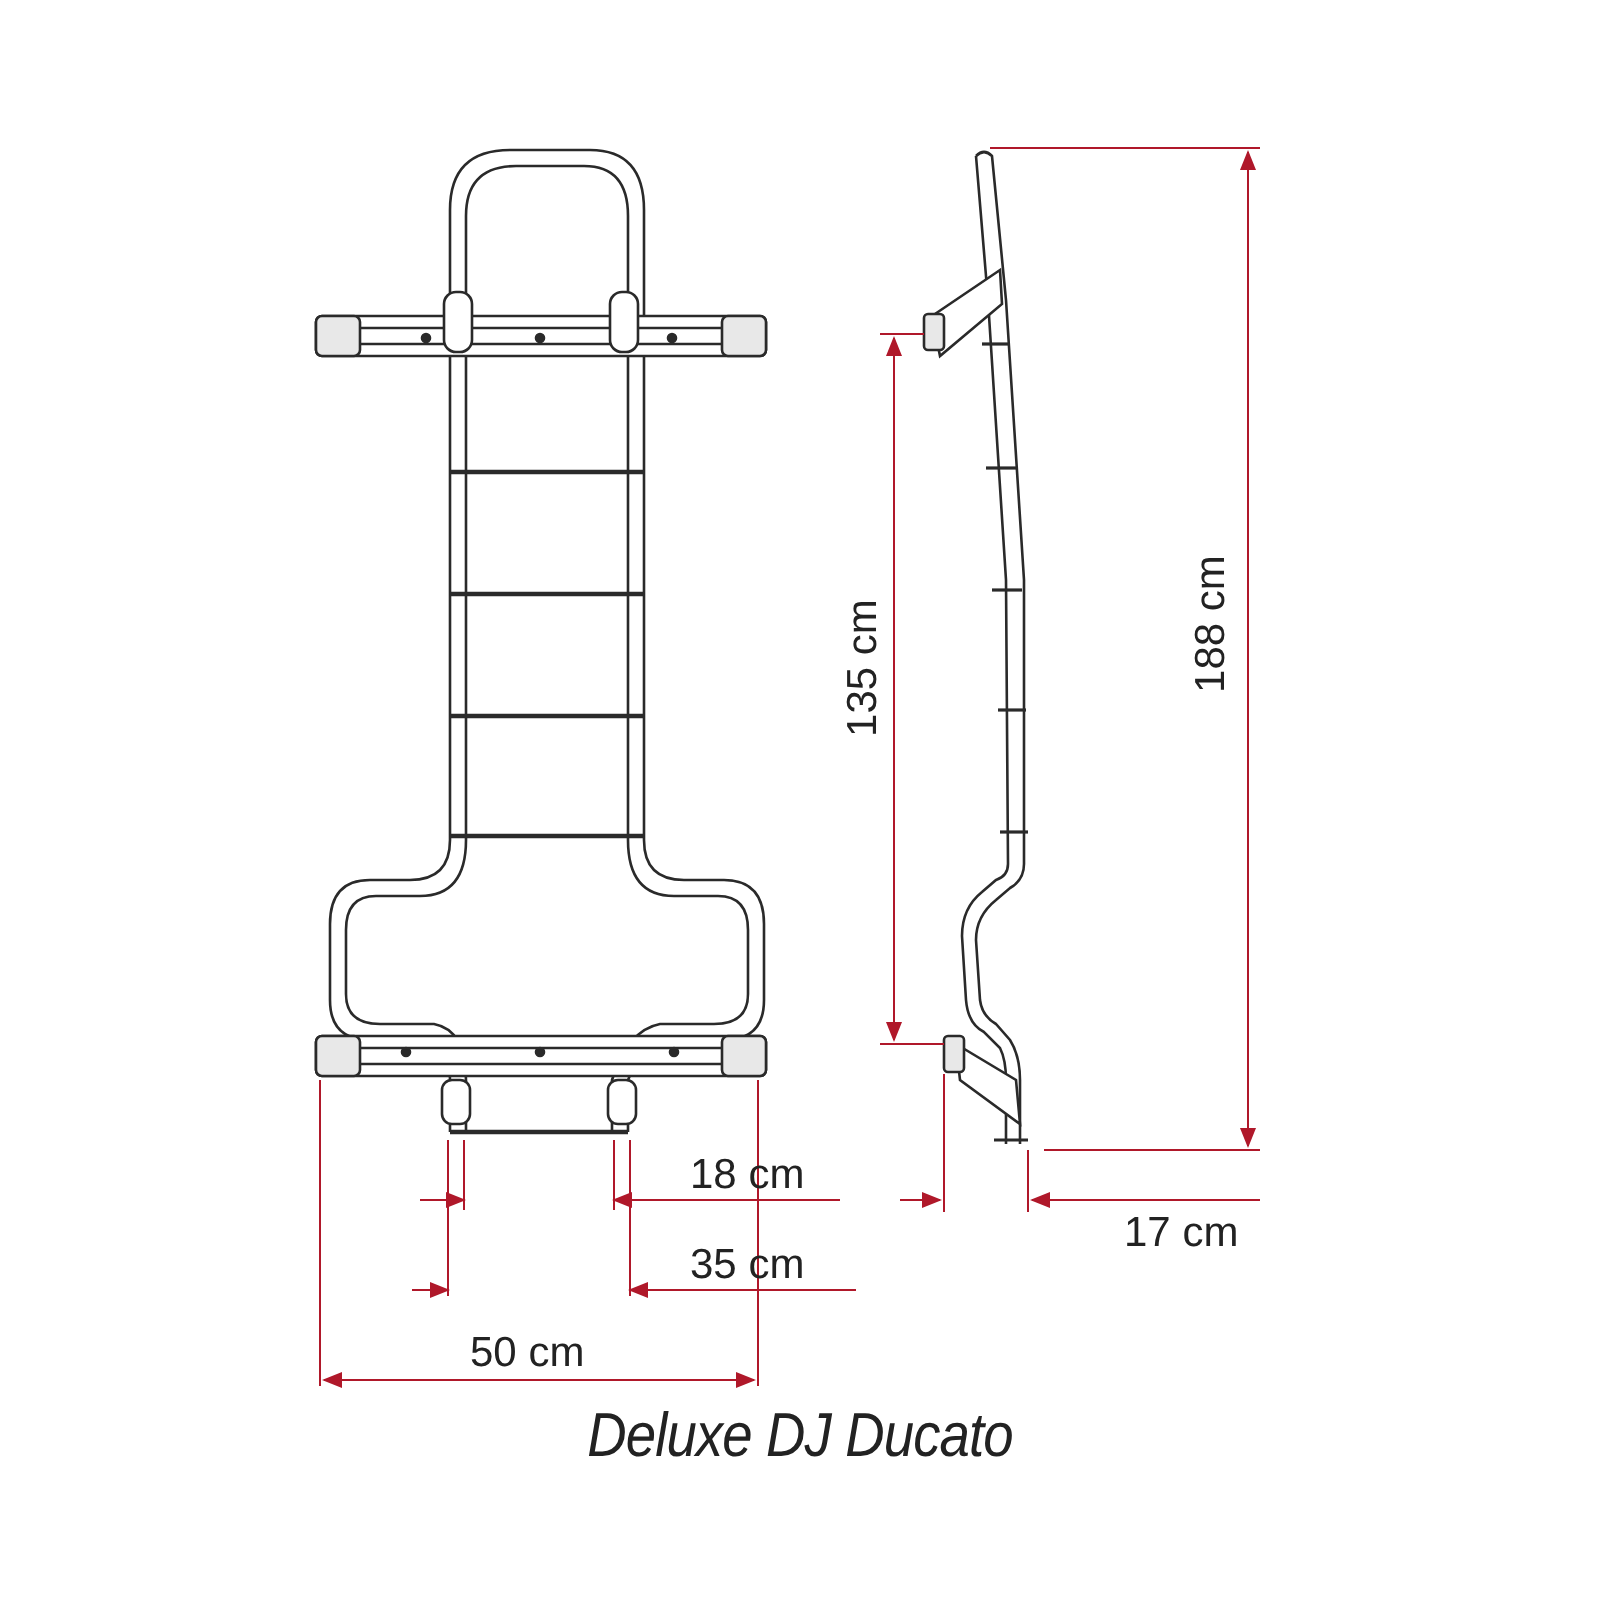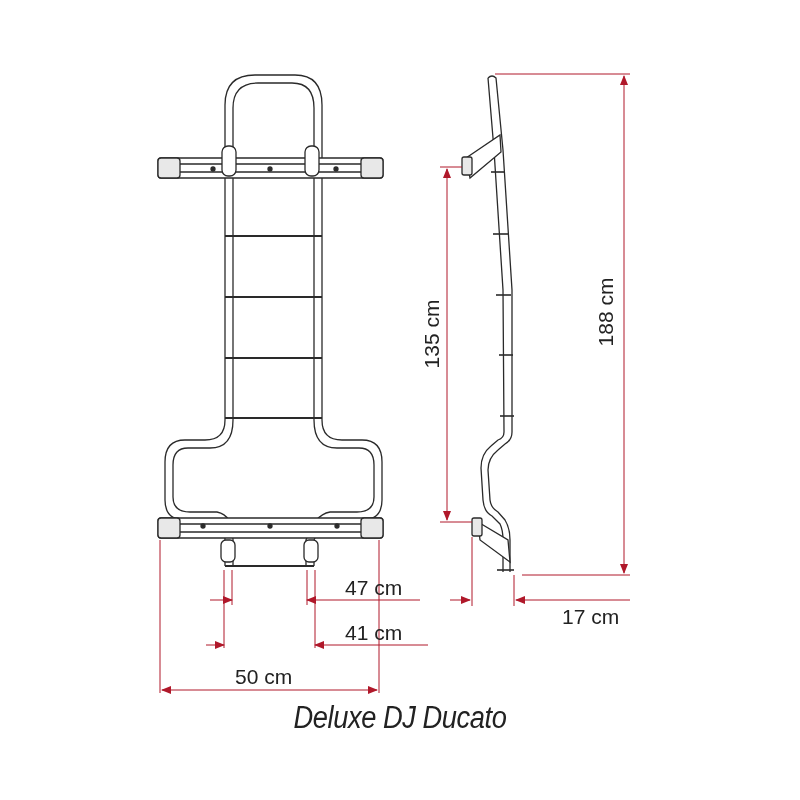--- a/index.html
+++ b/index.html
@@ -117,20 +117,20 @@
     <line x1="624" y1="320" x2="624" y2="76" marker-end="url(#arr)"></line>
     <line x1="624" y1="320" x2="624" y2="573" marker-end="url(#arr)"></line>
 
     <line x1="472" y1="537" x2="472" y2="606"></line>
     <line x1="514" y1="575" x2="514" y2="606"></line>
     <line x1="450" y1="600" x2="470" y2="600" marker-end="url(#arr)"></line>
     <line x1="630" y1="600" x2="516" y2="600" marker-end="url(#arr)"></line>
   </g>
 </svg>
 
-<div class="dim-label" style="left:345px; top:576px;">47 cm</div>
-<div class="dim-label" style="left:345px; top:621px;">41 cm</div>
+<div class="dim-label" style="left:345px; top:576px;">18 cm</div>
+<div class="dim-label" style="left:345px; top:621px;">35 cm</div>
 <div class="dim-label" style="left:235px; top:665px;">50 cm</div>
 <div class="dim-label vert" style="left:396px; top:322px; width:72px; text-align:center;">135 cm</div>
 <div class="dim-label vert" style="left:570px; top:300px; width:72px; text-align:center;">188 cm</div>
 <div class="dim-label" style="left:562px; top:605px;">17 cm</div>
 
 <div class="caption">Deluxe DJ Ducato</div>
 
 </body></html>

